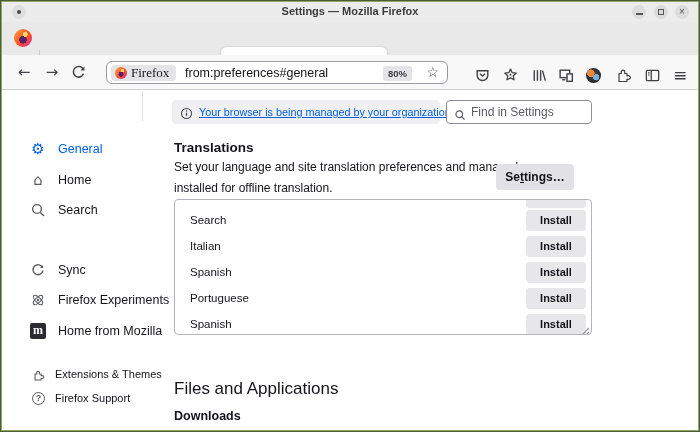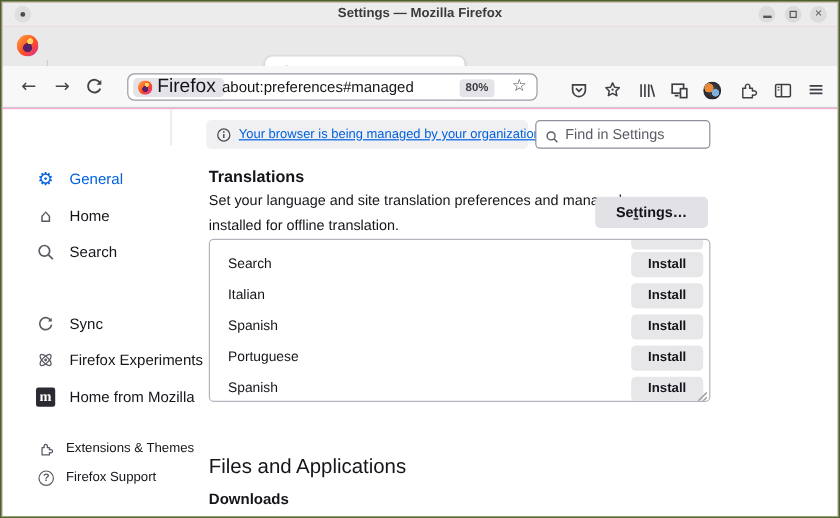--- a/index.html
+++ b/index.html
@@ -1,18 +1,18 @@
 <!DOCTYPE html>
 <html><head>
 <meta charset="utf-8">
 <style>
   * { margin:0; padding:0; box-sizing:border-box; }
   html,body { width:700px; height:432px; }
   body { font-family:"Liberation Sans", sans-serif; color:#15141a; background:#556b3d; }
-  .window { position:relative; width:700px; height:432px; border:2px solid #8ea56c; outline:1px solid #4c5c33; outline-offset:-1px; background:#f9a8d4; overflow:hidden; }
+  .window { position:relative; width:700px; height:432px; border:2px solid #8ea56c; outline:1px solid #4c5c33; outline-offset:-1px; background:#ffffff; overflow:hidden; }
 
   
   .titlebar { position:absolute; left:0; top:0; right:0; height:20px; background:#ececec; }
   .title-text { position:absolute; left:0; right:0; top:3px; text-align:center; font-size:11px; font-weight:700; color:#3b3b3b; }
   .winmenu-btn { position:absolute; left:10px; top:3px; width:14px; height:14px; border-radius:50%; background:#dedede; }
   .winmenu-btn .dot { position:absolute; left:5px; top:5px; width:4px; height:4px; border-radius:50%; background:#4a4a4a; }
   .winctl { position:absolute; top:3px; width:14px; height:14px; border-radius:50%; background:#dcdcdc; color:#555; }
   .winctl.min { right:52px; } .winctl.max { right:30px; } .winctl.close { right:9px; }
   .winctl .bar { position:absolute; left:3.5px; top:8px; width:7px; height:1.5px; background:#555; }
   .winctl .box { position:absolute; left:4px; top:4px; width:6px; height:6px; border:1.2px solid #555; }
@@ -39,21 +39,21 @@
   .newtab-btn { position:absolute; left:396px; top:29px; width:20px; height:20px; text-align:center; line-height:19px; font-size:15px; color:#444; }
   .alltabs-btn { position:absolute; right:12px; top:31px; width:16px; height:16px; color:#444; }
 
   
   .toolbar { position:absolute; left:0; top:53px; right:0; height:35px; background:#f8f8f8; border-bottom:1px solid #cfcfcf; }
   .navbtn { position:absolute; top:8px; width:20px; height:20px; text-align:center; line-height:19px; font-size:15px; color:#45454c; font-family:"DejaVu Sans",sans-serif; }
   .nav-back { left:12px; } .nav-fwd { left:40px; } .nav-reload { left:66px; top:9px; }
   .urlbar { position:absolute; left:104px; top:6px; width:342px; height:23px; background:#fff; border:1px solid #9b9ba3; border-radius:6px; }
   .url-chip { position:absolute; left:4px; top:2.5px; height:16px; background:#e4e4e8; border-radius:4px; padding:0 7px 0 4px; display:flex; align-items:center; gap:4px; }
   .url-chip .logo { width:12px; height:12px; }
-  .url-chip .txt { font-size:16px; color:#15141a; }
+  .url-chip .txt { font-size:13px; color:#15141a;font-family:Liberation Serif, serif; }
   .url-text { position:absolute; left:78px; top:4px; font-size:12.5px; color:#15141a; }
   .zoom-badge { position:absolute; right:35px; top:3.5px; background:#e4e4e8; border-radius:3px; font-size:9.5px; font-weight:700; color:#3c3c42; padding:2px 5px; }
   .url-star { position:absolute; right:8px; top:2px; font-size:14px; color:#45454c; font-family:"DejaVu Sans",sans-serif; }
   .tool-icon { position:absolute; top:12px; width:17px; height:17px; color:#3f3f46; }
   .tool-icon svg { display:block; }
 
   
   .content { position:absolute; left:0; top:89px; right:0; bottom:0; background:#fff; }
   .topline { position:absolute; left:140px; top:0; width:1px; height:30px; background:#e1e1e5; }
 
@@ -72,21 +72,21 @@
   .notice .ic { position:absolute; left:8px; top:5.5px; width:13px; height:13px; color:#4a4a52; }
   .notice .link { position:absolute; left:27px; top:6px; font-size:10.8px; color:#0060df; text-decoration:underline; white-space:nowrap; }
   .find-box { position:absolute; left:444px; top:9px; width:146px; height:24px; border:1px solid #8f8f9d; border-radius:4px; background:#fff; }
   .find-box .ic { position:absolute; left:7px; top:5.5px; width:12px; height:12px; color:#5b5b66; }
   .find-box input { position:absolute; left:24px; top:1px; width:116px; height:20px; border:none; outline:none; font-family:"Liberation Sans",sans-serif; font-size:12px; color:#15141a; background:transparent; }
   .find-box input::placeholder { color:#5b5b66; opacity:1; }
 
   .sec-heading { position:absolute; left:172px; top:49px; font-size:13.5px; font-weight:700; }
   .sec-desc1 { position:absolute; left:172px; top:69px; font-size:12px; }
   .sec-desc2 { position:absolute; left:172px; top:90px; font-size:12px; }
-  .settings-btn { position:absolute; left:494px; top:73px; width:94px; height:26px; background:#e2e2e6; border:none; border-radius:4px; font-family:"Liberation Sans",sans-serif; font-size:12px; font-weight:700; color:#15141a; text-align:center; line-height:26px; }
+  .settings-btn { position:absolute; left:494px; top:73px; width:78px; height:26px; background:#e2e2e6; border:none; border-radius:4px; font-family:"Liberation Sans",sans-serif; font-size:12px; font-weight:700; color:#15141a; text-align:center; line-height:26px; }
   .settings-btn .key { text-decoration:underline; }
 
   .lang-box { position:absolute; left:172px; top:108px; width:418px; height:136px; border:1px solid #b4b4bc; border-radius:4px; background:#fff; overflow:hidden; }
   .lang-row-label { position:absolute; left:15px; font-size:11.5px; color:#15141a; }
   .install-btn { position:absolute; left:351px; width:60px; height:21px; background:#e7e7ea; border:none; border-radius:4px; font-family:"Liberation Sans",sans-serif; font-size:11px; font-weight:700; color:#15141a; line-height:21px; text-align:center; }
   .install-partial { top:-13px; }
   .grip { position:absolute; right:1px; bottom:1px; width:10px; height:10px; color:#9a9aa2; }
 
   .files-heading { position:absolute; left:172px; top:288px; font-size:17px; color:#15141a; }
   .downloads-heading { position:absolute; left:172px; top:318px; font-size:12.5px; font-weight:700; }
@@ -144,21 +144,21 @@
         <path d="M12.8 9.2A5 5 0 1 1 12.6 5" fill="none" stroke="currentColor" stroke-width="1.5"></path>
         <polygon points="13.6,2.2 13.6,6.4 9.4,6.4" fill="currentColor" transform="scale(0.9) translate(1.5,0.5)"></polygon>
       </svg>
     </div>
 
     <div class="urlbar">
       <div class="url-chip">
         <div class="logo ff-logo"></div>
         <span class="txt">Firefox</span>
       </div>
-      <span class="url-text">about:preferences#managed</span>
+      <span class="url-text">from:preferences#general</span>
       <span class="zoom-badge">80%</span>
       <span class="url-star">☆</span>
     </div>
 
     <div class="tool-icon" style="left:472px">
       <svg width="17" height="17" viewBox="0 0 16 16">
         <path d="M3 3.5h10v4.2a5 5 0 0 1-10 0z" fill="none" stroke="currentColor" stroke-width="1.3"></path>
         <polyline points="5.6,6.3 8,8.6 10.4,6.3" fill="none" stroke="currentColor" stroke-width="1.3"></polyline>
       </svg>
     </div>

